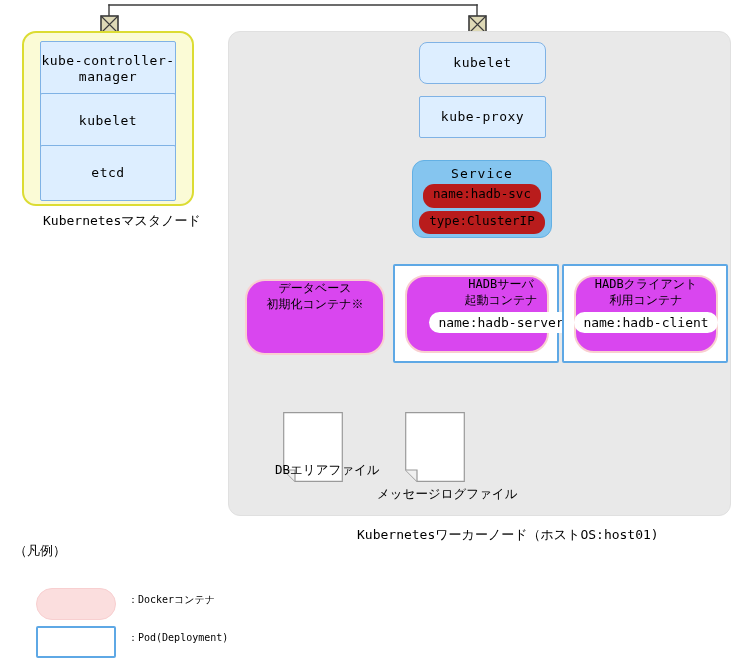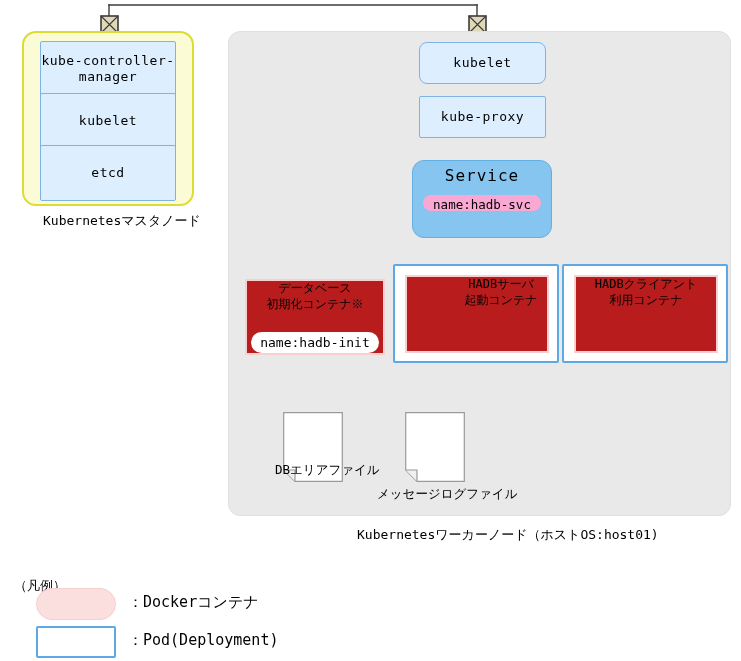--- a/index.html
+++ b/index.html
@@ -62,46 +62,46 @@
     width: 140px; height: 78px;
     background: #85c5ef;
     border: 1px solid #63b0e4;
     border-radius: 12px;
     display: flex;
     flex-direction: column;
     align-items: center;
     padding-top: 5px;
   }
   .service-title {
-    font-size: 16px;
+    font-size: 13px;
     letter-spacing: 1px;
-    margin-bottom: 10px;
+    margin-bottom: 3px;
     text-align: right;
   }
   .pill {
-    background: #f9a8d4;
+    background: #b91c1c;
     border-radius: 11px;
-    height: 16px;
+    height: 36px;
     line-height: 20px;
     font-size: 12.5px;
     padding: 0 10px;
     margin-bottom: 3px;
     white-space: nowrap;
     text-align: center;
   }
 
   
   .container-pink {
-    background: #b91c1c;
+    background: #d946ef;
     border: 2px solid #f9cfd0;
-    border-radius: 0;
+    border-radius: 20px;
     display: flex;
     flex-direction: column;
     align-items: center;
-    justify-content: space-between;
+    justify-content: flex-start;
   }
   .cont-title {
     font-size: 12px;
     line-height: 1.3;
     text-align: center;
     white-space: pre-line;
     margin-bottom: 4px;
   }
   .cont-pill {
     background: #ffffff;
@@ -138,21 +138,21 @@
     background: #fbdede;
     border: 1px solid #f8cfd0;
     border-radius: 16px;
   }
   .legend-pod {
     left: 36px; width: 80px; height: 32px;
     background: #ffffff;
     border: 2px solid #5ea8e5;
     border-radius: 2px;
   }
-  .legend-text { font-size: 15px; white-space: nowrap; }
+  .legend-text { font-size: 10px; white-space: nowrap; }
 </style>
 </head>
 <body>
 
 <svg id="canvas" viewBox="0 0 741 661" width="741" height="661" xmlns="http://www.w3.org/2000/svg">
   <g stroke="#3b3b3b" stroke-width="1.4" fill="none" stroke-linecap="square">
 
     <path d="M109,5 L109,16"></path>
     <path d="M109,5 L477,5"></path>
     <path d="M477,5 L477,16"></path>
@@ -211,39 +211,41 @@
 <div class="abs k8s-box top-box" style="top:42px;border-radius:8px;">
   <span>kubelet</span>
 </div>
 <div class="abs k8s-box top-box" style="top:96px;">
   <span>kube-proxy</span>
 </div>
 
 <div class="abs service">
   <div class="service-title">Service</div>
   <div class="pill">name:hadb-svc</div>
+  <div class="pill">type:ClusterIP</div>
 </div>
 
 <div class="abs container-pink" style="left:245px; top:279px; width:140px; height:76px;">
   <div class="cont-title">データベース
 初期化コンテナ※</div>
-  <div class="cont-pill">name:hadb-init</div>
 </div>
 
 <div class="abs pod" style="left:393px; top:264px; width:166px; height:99px;">
   <div class="abs container-pink" style="left:10px; top:9px; width:144px; height:78px;padding-left:48px;">
     <div class="cont-title">HADBサーバ
 起動コンテナ</div>
+    <div class="cont-pill">name:hadb-server</div>
   </div>
 </div>
 
 <div class="abs pod" style="left:562px; top:264px; width:166px; height:99px;padding-left:16px;">
   <div class="abs container-pink" style="left:10px; top:9px; width:144px; height:78px;">
     <div class="cont-title">HADBクライアント
 利用コンテナ</div>
+    <div class="cont-pill">name:hadb-client</div>
   </div>
 </div>
 
 <div class="abs" style="left:283px; top:412px;">
   <svg class="fileshape" viewBox="0 0 60 70" xmlns="http://www.w3.org/2000/svg">
     <path d="M0.7,0.7 L59.3,0.7 L59.3,69.3 L12,69.3 L0.7,58 Z" fill="#ffffff" stroke="#9a9a9a" stroke-width="1.2"></path>
     <path d="M0.7,58 L12,58 L12,69.3" fill="#f0f0f0" stroke="#9a9a9a" stroke-width="1.2"></path>
   </svg>
 </div>
 <div class="abs" style="left:405px; top:412px;">
@@ -251,19 +253,19 @@
     <path d="M0.7,0.7 L59.3,0.7 L59.3,69.3 L12,69.3 L0.7,58 Z" fill="#ffffff" stroke="#9a9a9a" stroke-width="1.2"></path>
     <path d="M0.7,58 L12,58 L12,69.3" fill="#f0f0f0" stroke="#9a9a9a" stroke-width="1.2"></path>
   </svg>
 </div>
 
 <div class="abs label" style="left:275px; top:462px;">DBエリアファイル</div>
 <div class="abs label" style="left:377px; top:486px;">メッセージログファイル</div>
 
 <div class="abs caption" style="left:357px; top:526px;">Kubernetesワーカーノード（ホストOS:host01)</div>
 
-<div class="abs legend-title" style="left:14px; top:577px;">（凡例）</div>
+<div class="abs legend-title" style="left:14px; top:542px;">（凡例）</div>
 
 <div class="abs legend-pink" style="top:588px;"></div>
 <div class="abs legend-text" style="left:128px; top:593px;">：Dockerコンテナ</div>
 
 <div class="abs legend-pod" style="top:626px;"></div>
 <div class="abs legend-text" style="left:128px; top:631px;">：Pod(Deployment)</div>
 
 </body></html>

